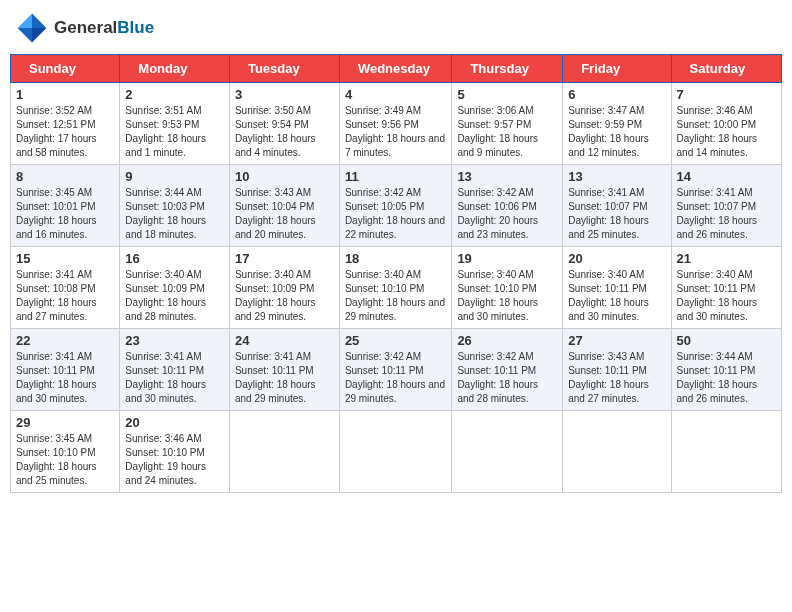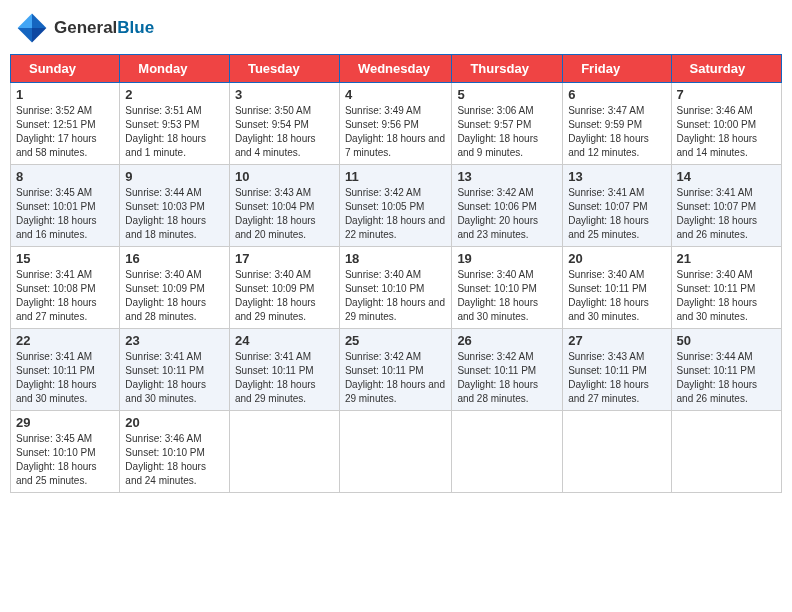--- a/index.html
+++ b/index.html
@@ -355,21 +355,21 @@
             <span>Sunrise: 3:45 AM</span><br>
             <span>Sunset: 10:10 PM</span><br>
             <span>Daylight: 18 hours and 25 minutes.</span>
           </div>
         </td>
         <td>
           <span class="day-num">20</span>
           <div class="day-info">
             <span>Sunrise: 3:46 AM</span><br>
             <span>Sunset: 10:10 PM</span><br>
-            <span>Daylight: 18 hours and 24 minutes.</span>
+            <span>Daylight: 19 hours and 24 minutes.</span>
           </div>
         </td>
         <td class="empty-cell"></td>
         <td class="empty-cell"></td>
         <td class="empty-cell"></td>
         <td class="empty-cell"></td>
         <td class="empty-cell"></td>
       </tr>
     </tbody>
 </table>

